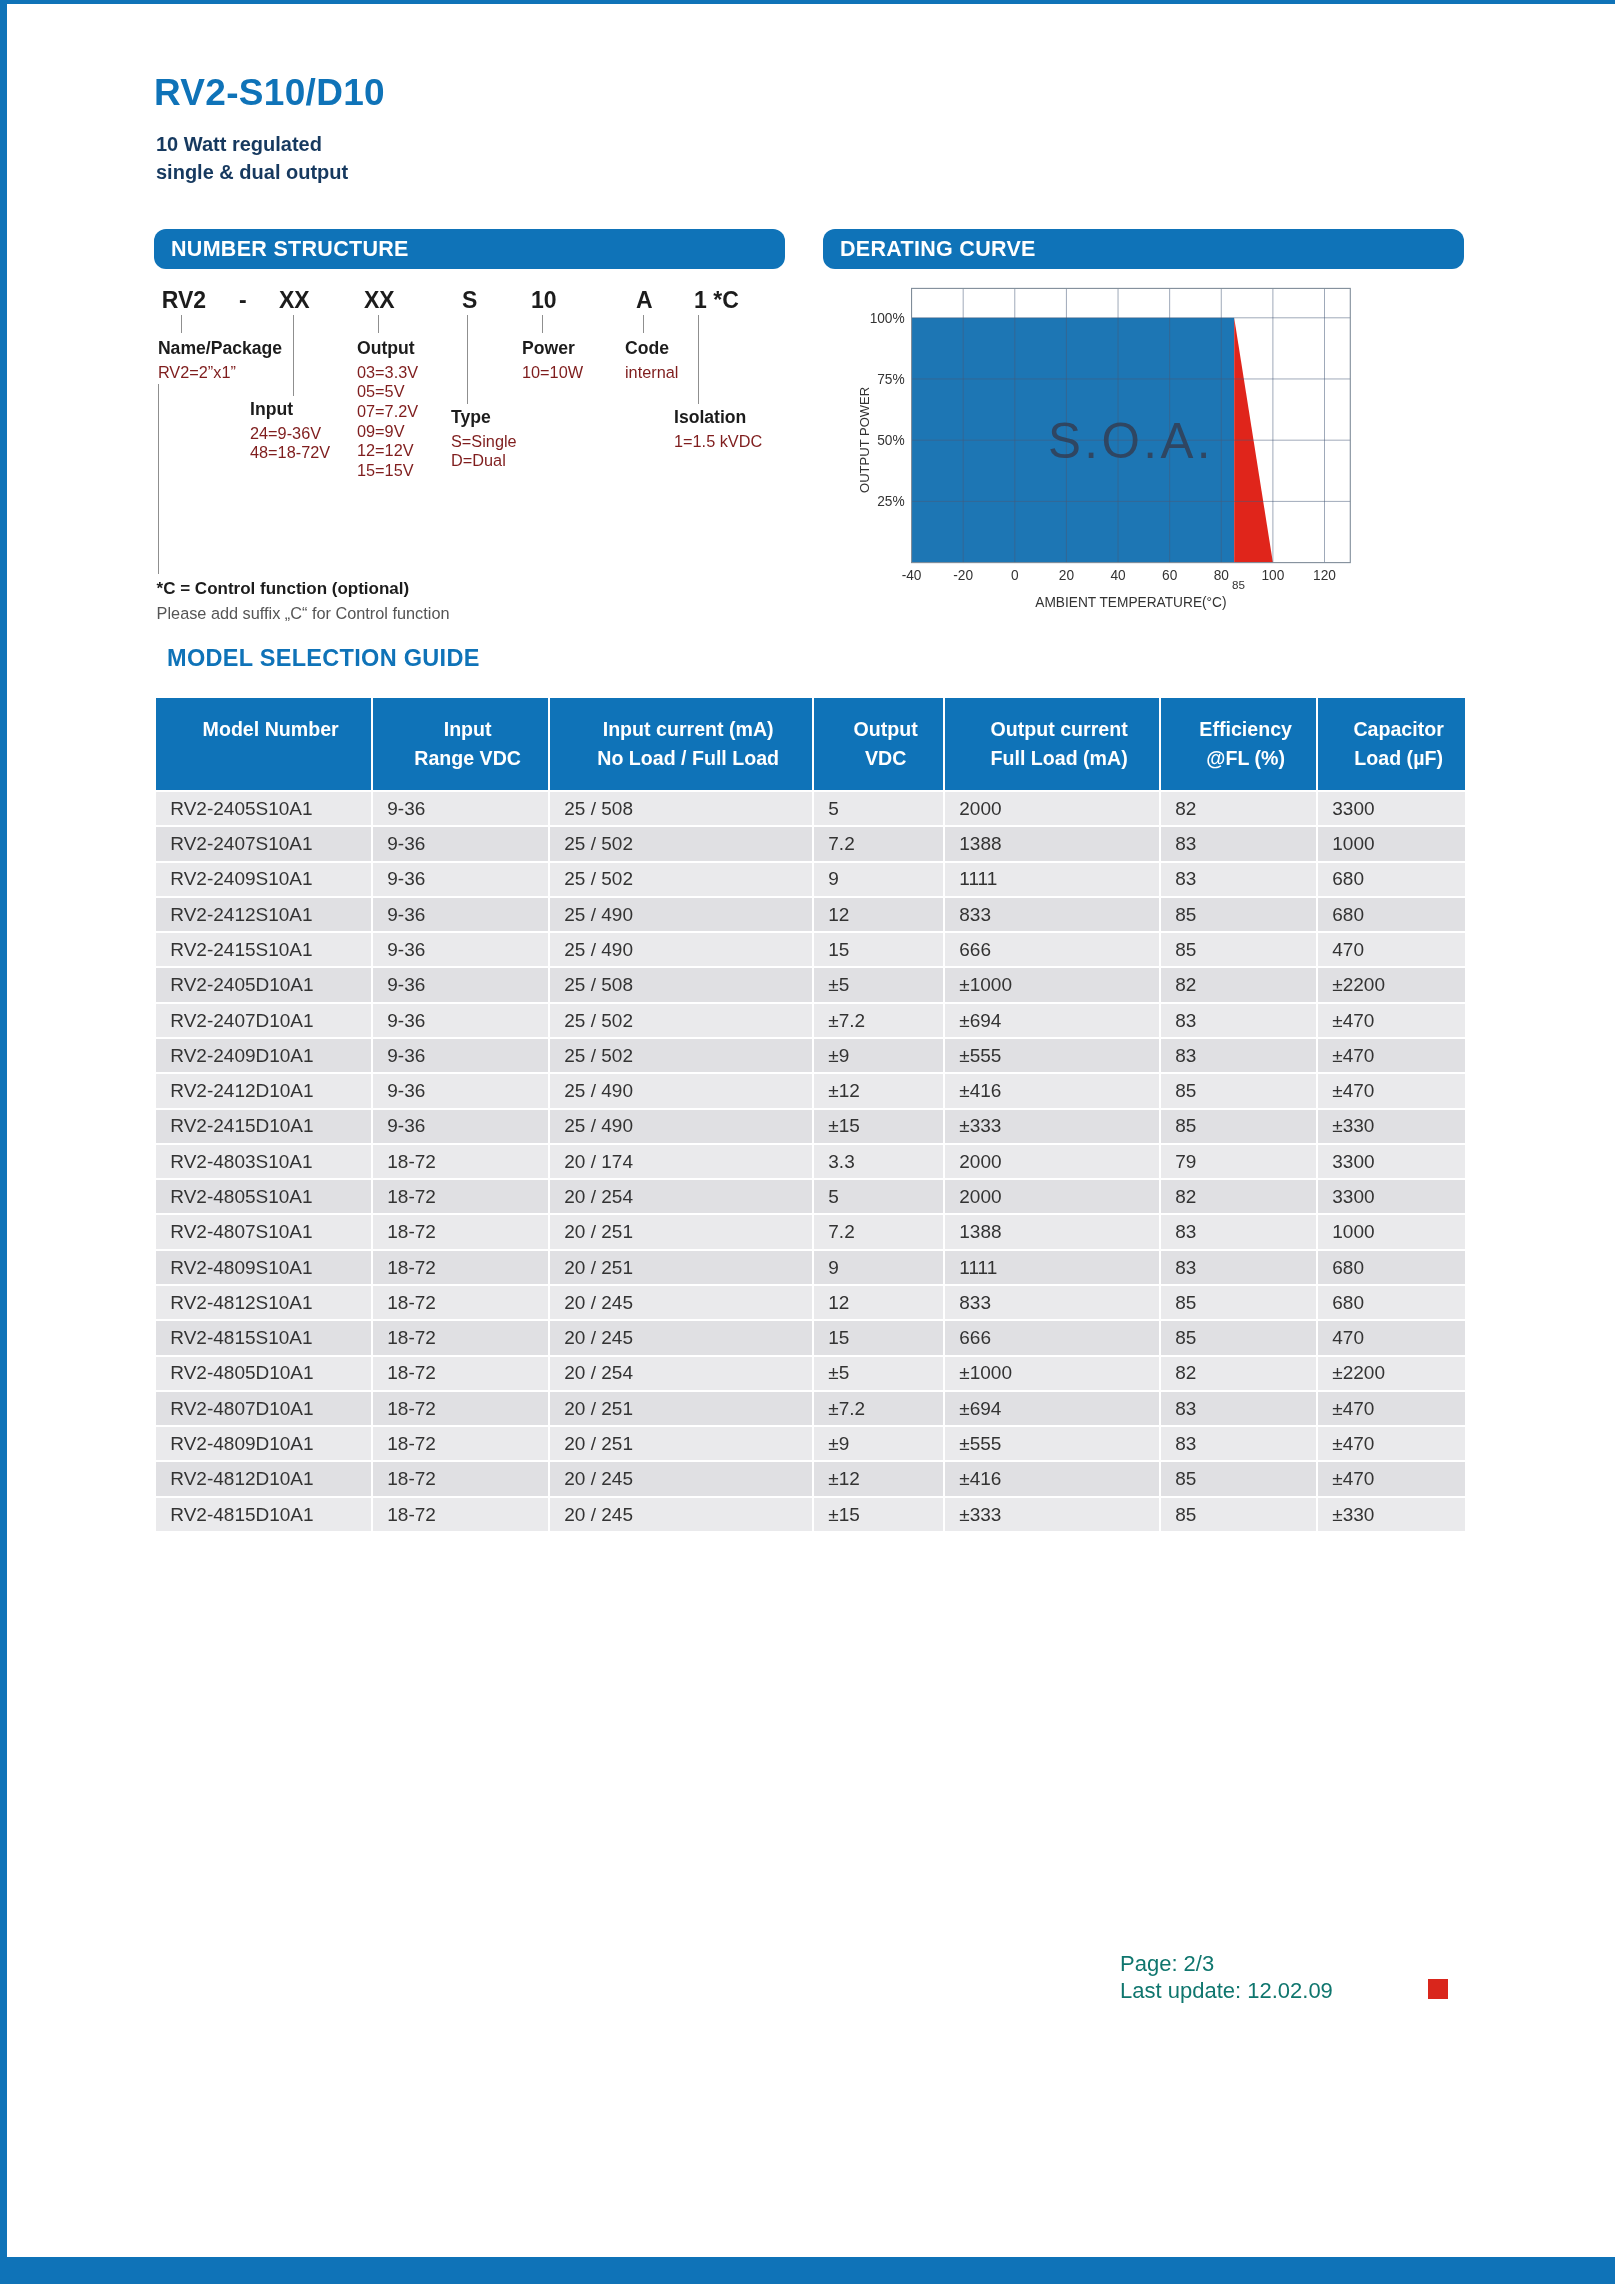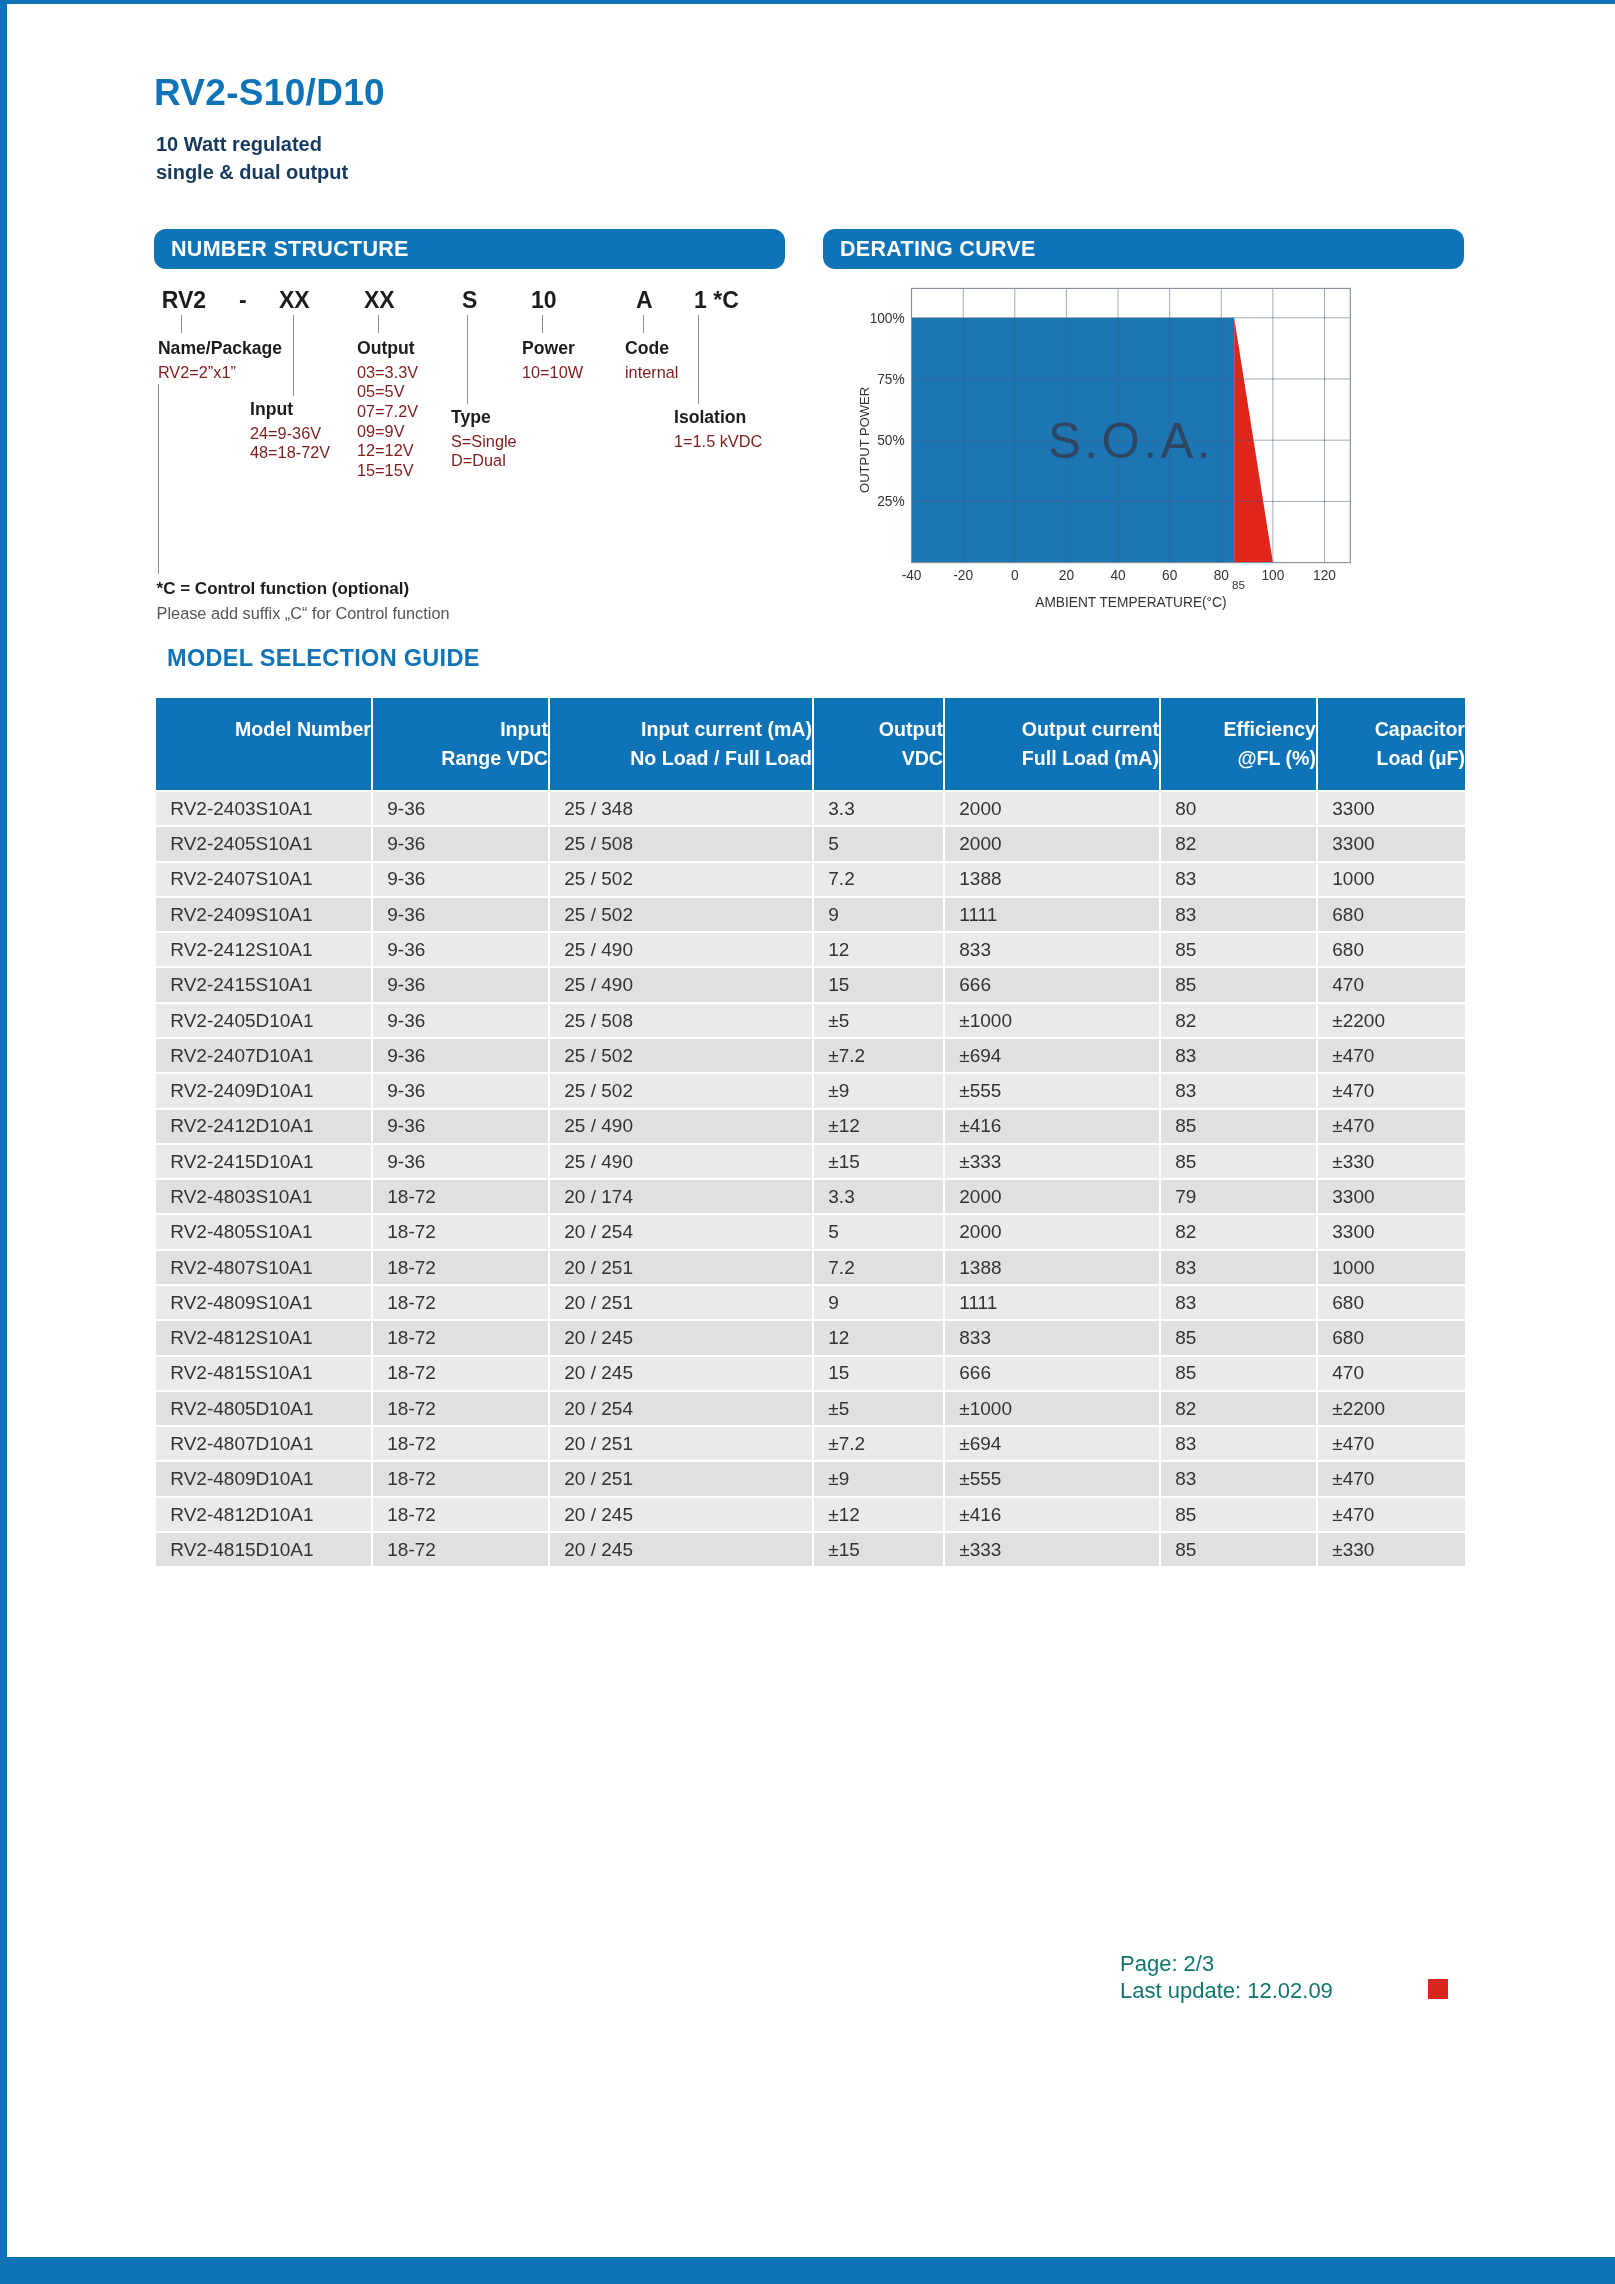--- a/index.html
+++ b/index.html
@@ -31,21 +31,21 @@
   .ns-val{font-size:16.3px;color:#7f1d1d;line-height:19.6px;}
   .ns-note-b{position:absolute;left:2.6px;top:310px;font-size:17px;font-weight:bold;color:#1c1c1c;text-align:center;}
   .ns-note{position:absolute;left:2.6px;top:335px;font-size:16.3px;color:#555;}
 
   .dc-body{padding:9px 0 0 19.6px;}
 
   .msg-head{position:absolute;left:167px;top:645px;font-size:23.5px;font-weight:bold;color:var(--blue);letter-spacing:0.3px;}
 
   .model-table{position:absolute;left:154px;top:696px;width:1309px;
                border-collapse:separate;border-spacing:2px;table-layout:fixed;}
-  .model-table th{background:var(--blue);color:#fff;text-align:right;vertical-align:top;
+  .model-table th{background:var(--blue);color:#fff;text-align:center;vertical-align:top;
                   padding:17px 0 17px 14.3px;font-size:19.6px;font-weight:bold;line-height:29px;white-space:nowrap;overflow:hidden;}
   .model-table td{background:var(--row-a);font-size:19px;line-height:21.5px;color:#333;
                   padding:5.9px 0 5.9px 14.3px;white-space:nowrap;overflow:hidden;}
   .model-table tbody tr:nth-child(even) td{background:var(--row-b);}
 
   .footer{position:absolute;left:1120px;top:1950px;font-size:22px;color:#0f766e;line-height:27px;}
   .red-sq{position:absolute;left:1428px;top:1979px;width:19.6px;height:19.6px;background:var(--red);}
 
   svg text{font-family:"Liberation Sans",sans-serif;}
 </style>
@@ -222,29 +222,20 @@
             <div>@FL (%)</div>
           </th>
           <th>
             <div>Capacitor</div>
             <div>Load (µF)</div>
           </th>
         </tr>
       </thead>
     <tbody>
         <tr>
-          <td>RV2-2403S10A1</td>
-          <td>9-36</td>
-          <td>25 / 348</td>
-          <td>3.3</td>
-          <td>2000</td>
-          <td>80</td>
-          <td>3300</td>
-        </tr>
-        <tr>
           <td>RV2-2405S10A1</td>
           <td>9-36</td>
           <td>25 / 508</td>
           <td>5</td>
           <td>2000</td>
           <td>82</td>
           <td>3300</td>
         </tr>
         <tr>
           <td>RV2-2407S10A1</td>

